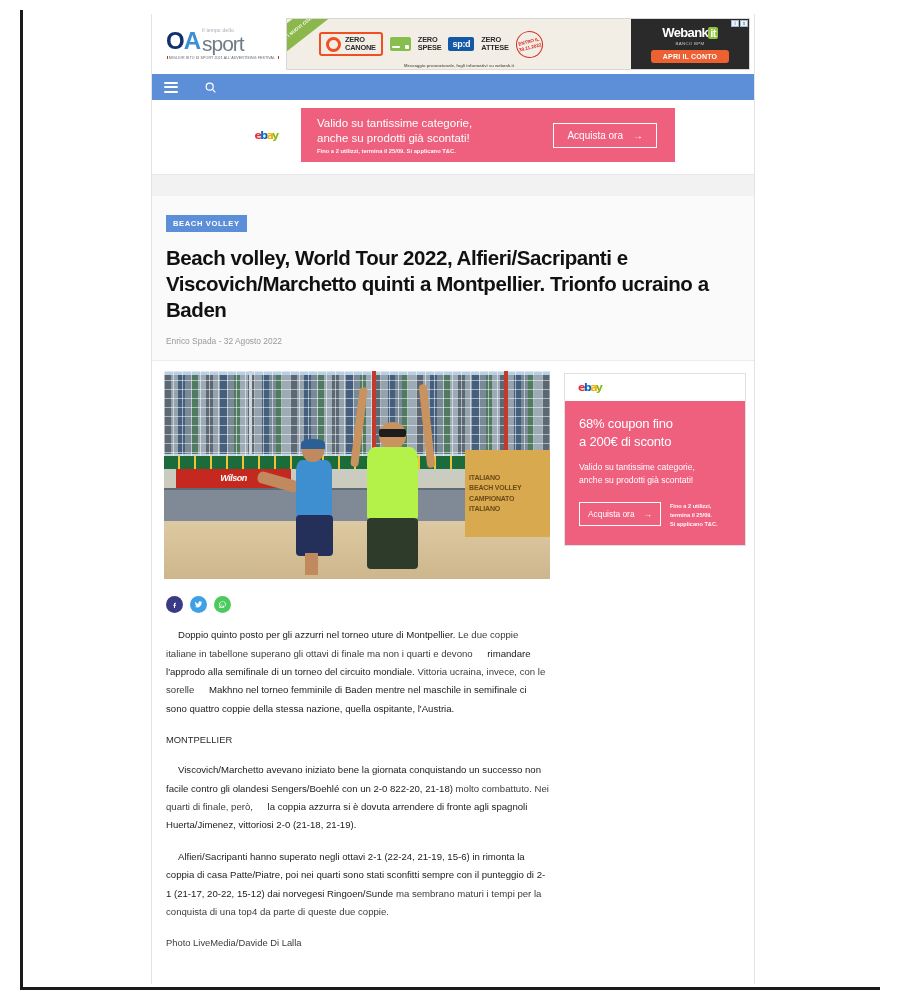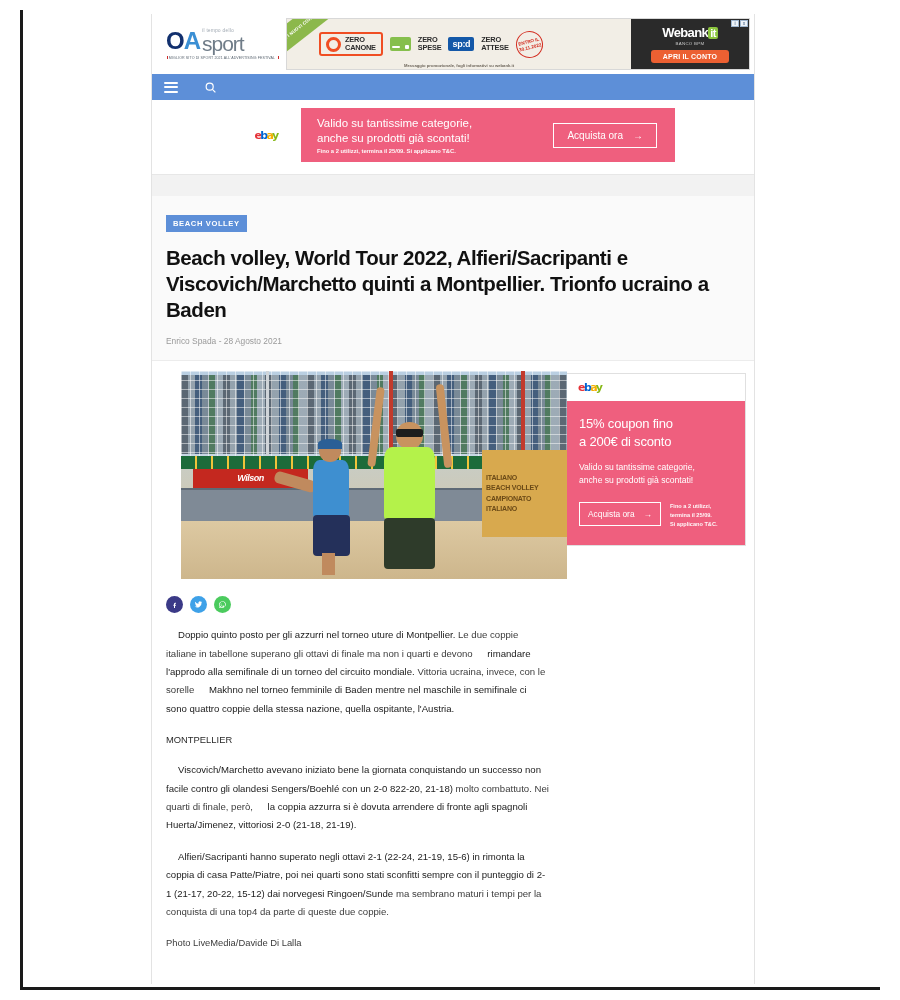--- a/index.html
+++ b/index.html
@@ -200,21 +200,20 @@
   .byline { margin-top: 13px; font-size: 8.4px; color: #9a9a9a; }
 
   
   .body-cols { display: flex; padding: 10px 12px 0; gap: 14px; }
   .col-main { width: 386px; flex: 0 0 386px; }
   .col-side { flex: 1; padding-top: 2px; }
 
   .hero {
     width: 100%; height: 208px; position: relative; overflow: hidden;
     background: linear-gradient(#bcd3e6, #d8c49a);
-    margin-left: 17px;
   }
   
   .ph-sky { position:absolute; left:0; top:0; width:100%; height:46%; background:linear-gradient(#b9cfe2,#c9d8e4); }
   .ph-net { position:absolute; left:0; top:0; width:100%; height:43%;
     background-image: linear-gradient(to right, rgba(255,255,255,.5) 1px, transparent 1px),
                       linear-gradient(to bottom, rgba(255,255,255,.5) 1px, transparent 1px);
     background-size: 9px 9px; }
   .ph-crowd { position:absolute; left:0; top:2%; width:100%; height:38%;
     background: repeating-linear-gradient(to right,
       #4a5560 0 7px, #8d9aa4 7px 14px, #2f4a6b 14px 21px, #6d7d8a 21px 28px,
@@ -365,21 +364,21 @@
   </div>
 
   <div class="gray-band"></div>
 
   <div class="art-head">
     <div class="badge">BEACH VOLLEY</div>
     <h1 class="headline">Beach volley, World Tour 2022, Alfieri/Sacripanti e Viscovich/Marchetto quinti a Montpellier. Trionfo ucraino a Baden</h1>
     <div class="byline">
       <span>Enrico Spada</span>
       <span>-</span>
-      <span>28 Agosto 2021</span>
+      <span>32 Agosto 2022</span>
     </div>
   </div>
 
   <div class="body-cols">
     <div class="col-main">
 
       <div class="hero">
         <div class="ph-sky"></div>
         <div class="ph-crowd"></div>
         <div class="ph-net"></div>
@@ -444,21 +443,21 @@
       </div>
     </div>
 
     <div class="col-side">
       <div class="side-card">
         <div class="sc-head">
           <span class="ebay-logo"><span class="eb-e">e</span><span class="eb-b">b</span><span class="eb-a">a</span><span class="eb-y">y</span></span>
         </div>
         <div class="sc-body">
           <div class="sc-title">
-            <div>15% coupon fino</div>
+            <div>68% coupon fino</div>
             <div>a 200€ di sconto</div>
           </div>
           <div class="sc-sub">
             <div>Valido su tantissime categorie,</div>
             <div>anche su prodotti già scontati!</div>
           </div>
           <div class="sc-foot">
             <div class="sc-btn">
               <span>Acquista ora</span>
               <span>→</span>

